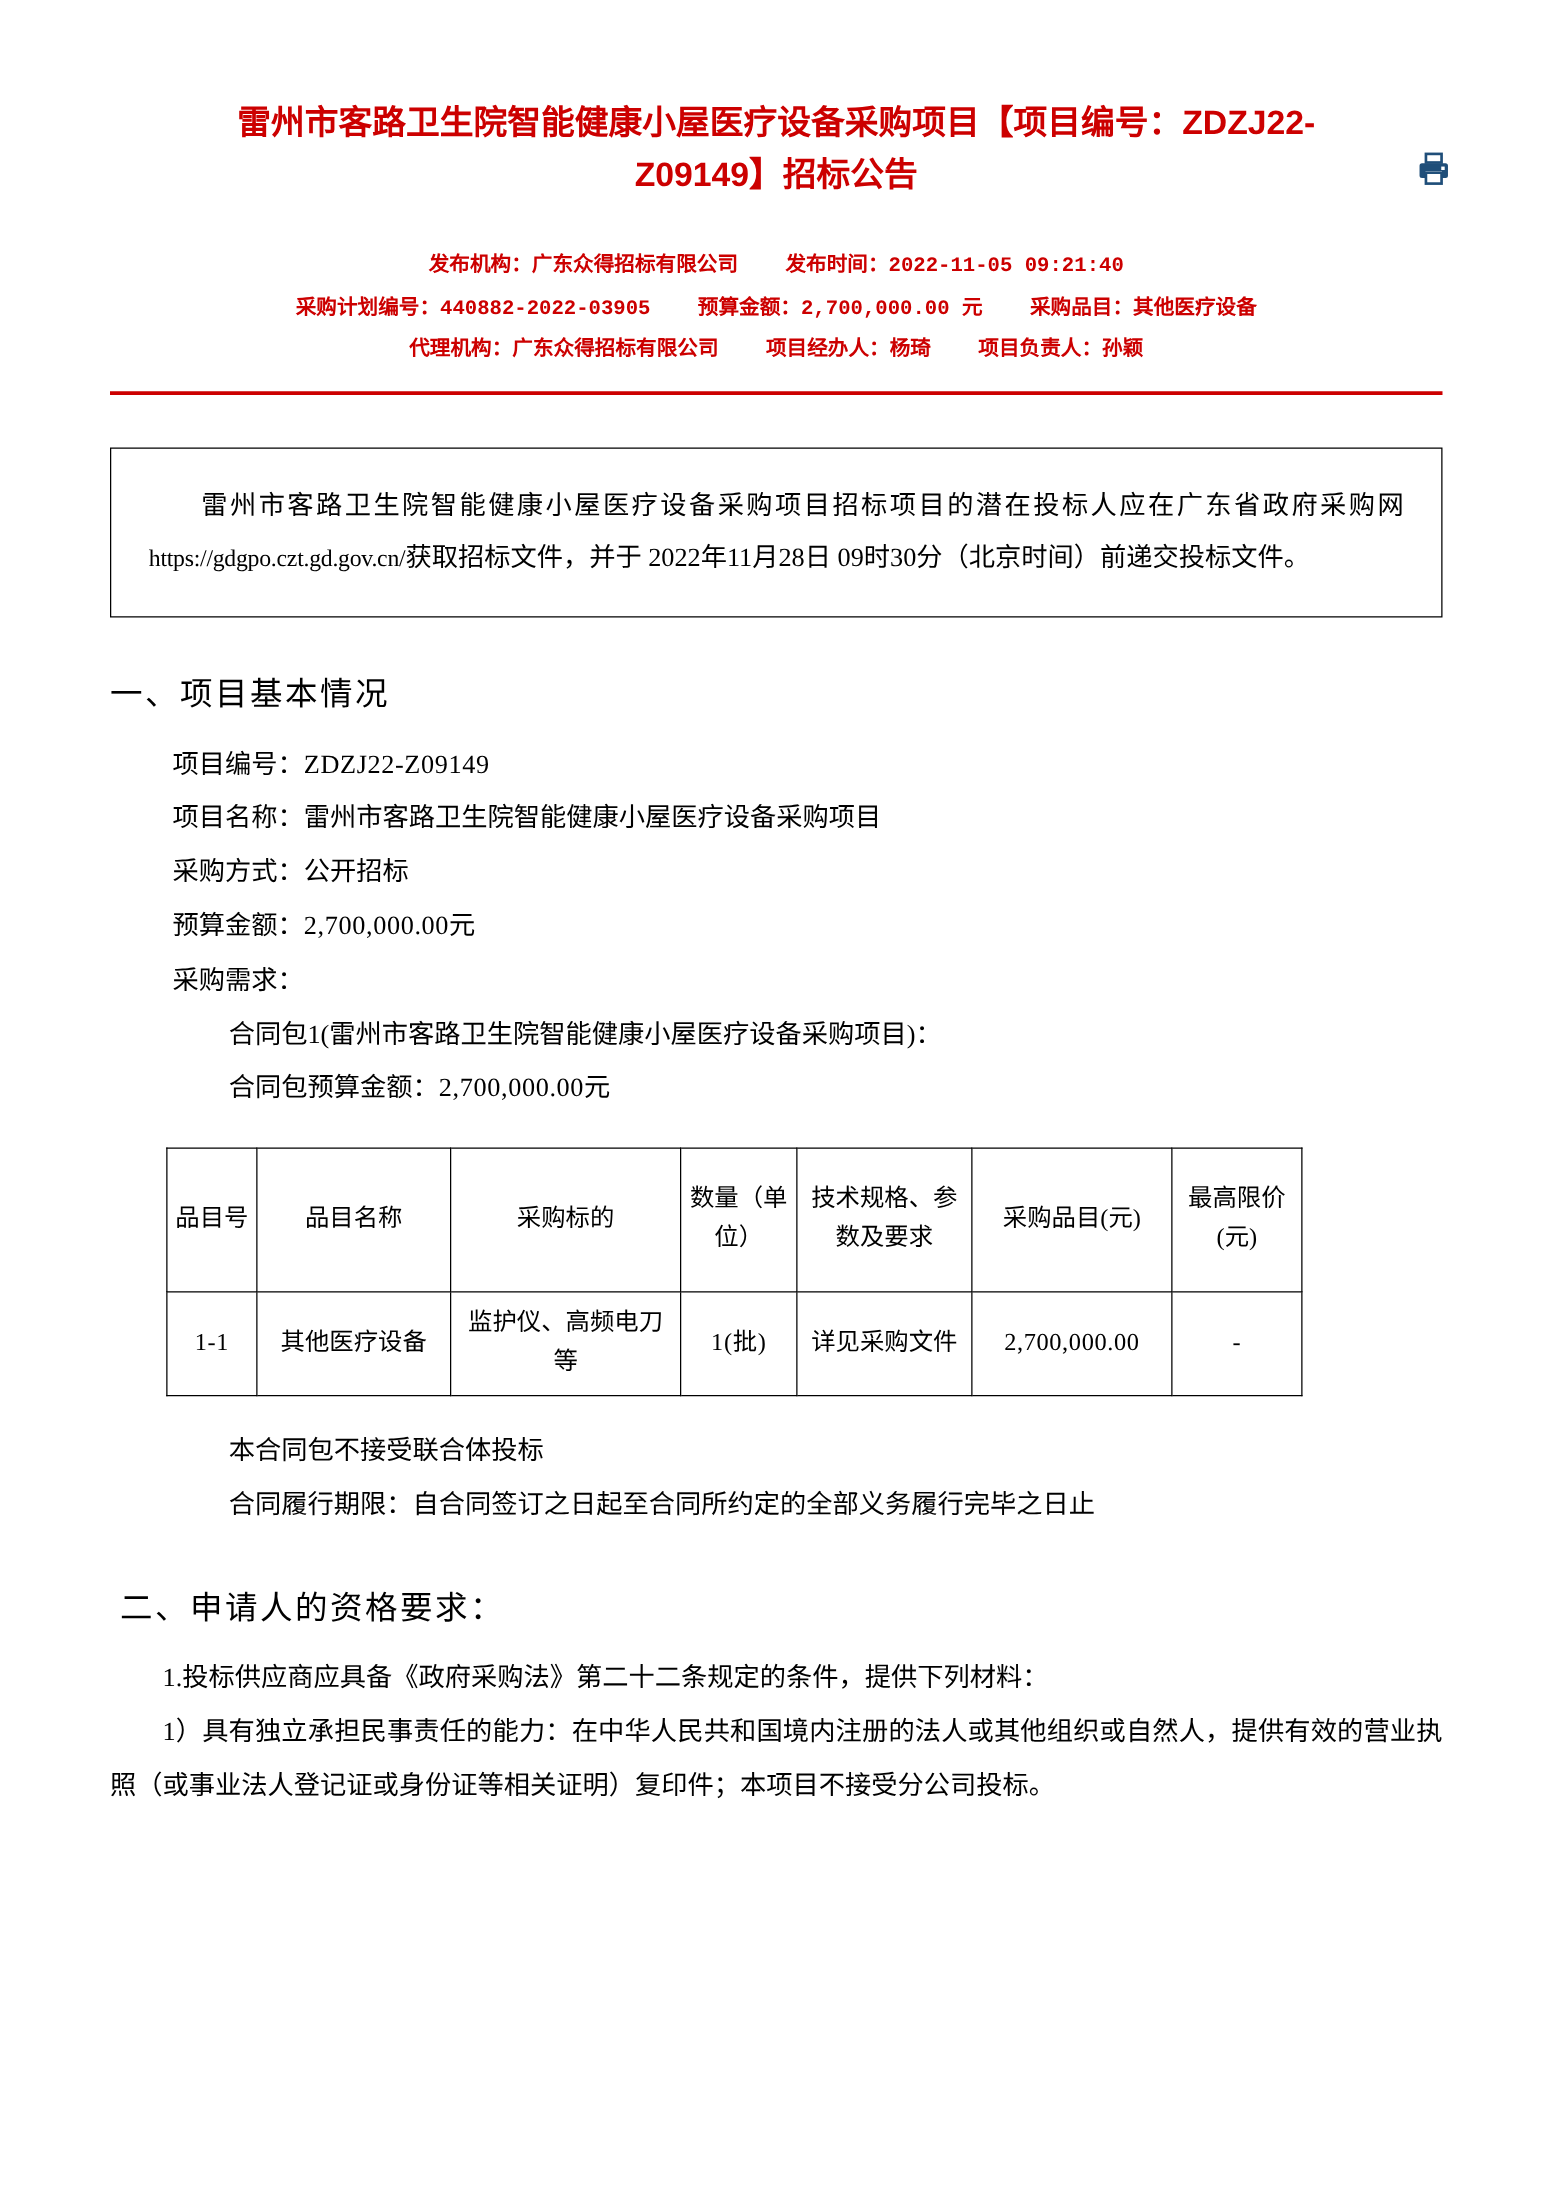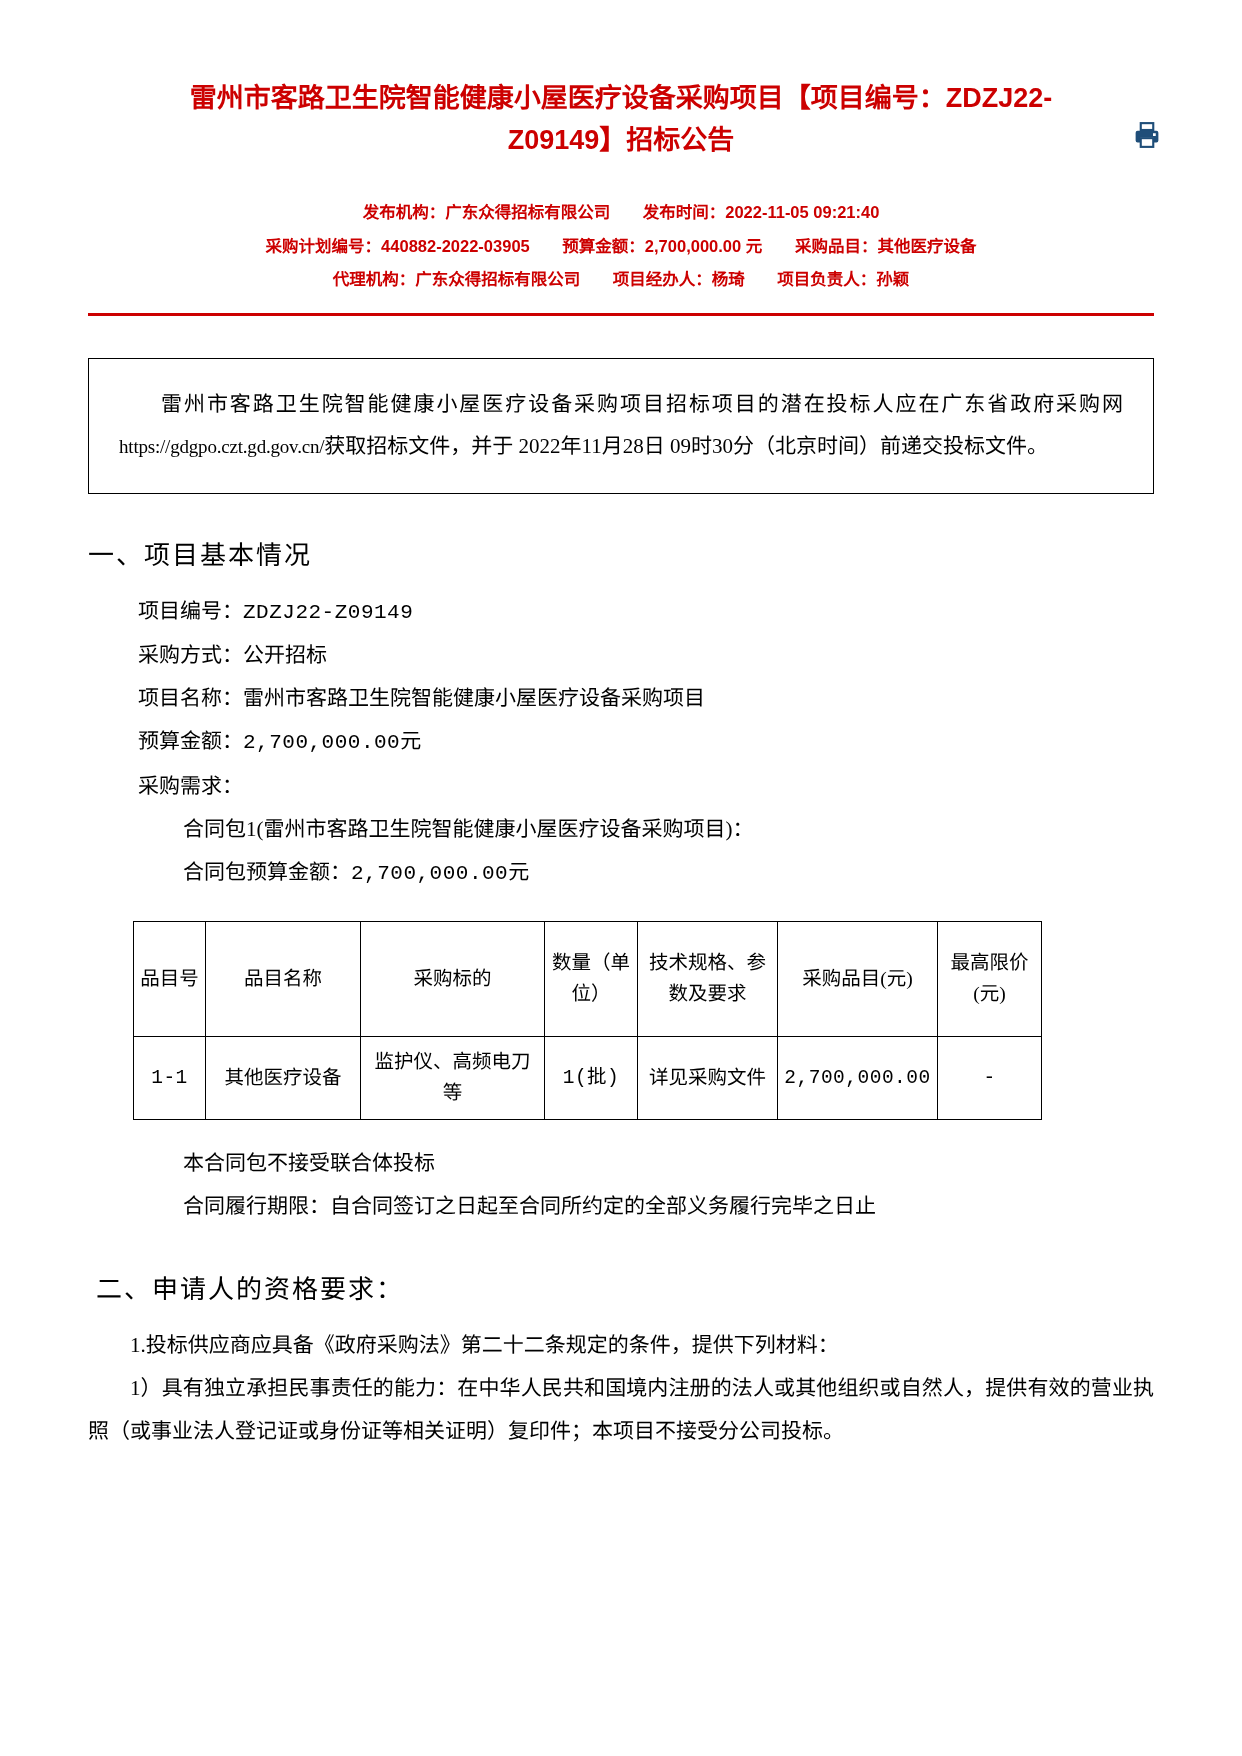--- a/index.html
+++ b/index.html
@@ -52,21 +52,21 @@
     top: 42px;
     width: 30px;
     height: 30px;
     cursor: pointer;
   }
 
   .meta-block {
     margin-top: 34px;
     text-align: center;
     color: #cc0000;
-    font-family: Liberation Sans, sans-serif;
+    font-family: Liberation Mono, monospace;
     font-size: 16.5px;
     line-height: 2.05;
     font-weight: 600;
   }
   .meta-line { display: block; white-space: nowrap; }
   .meta-item { display: inline-block; margin: 0 14px; }
 
   .red-rule {
     margin: 16px 88px 0 88px;
     border-top: 3px solid #cc0000;
@@ -116,21 +116,21 @@
     font-size: 21px;
     line-height: 2.05;
     margin: 0;
     text-align: justify;
   }
   .indent1 { margin-left: 50px; }
   .indent2 { margin-left: 95px; }
   .hang { text-indent: 2em; }
 
   .num {
-    font-family: Liberation Mono, monospace;
+    font-family: Liberation Serif, serif;
     letter-spacing: 0.5px;
   }
 
   
   table.goods {
     border-collapse: collapse;
     margin: 26px 0 0 45px;
     width: 880px;
     table-layout: fixed;
   }
@@ -199,23 +199,23 @@
   <div class="body-wrap">
 
     <div class="overview-box">
       <p class="overview-text"><span>雷州市客路卫生院智能健康小屋医疗设备采购项目招标项目的潜在投标人应在广东省政府采购网</span><span class="mono">https://gdgpo.czt.gd.gov.cn/</span><span>获取招标文件，并于 2022年11月28日 09时30分（北京时间）前递交投标文件。</span></p>
     </div>
 
     <h2 class="section">一、项目基本情况</h2>
 
     <p class="para indent1"><span>项目编号：</span><span class="num">ZDZJ22-Z09149</span></p>
 
+    <p class="para indent1"><span>项目名称：</span><span>雷州市客路卫生院智能健康小屋医疗设备采购项目</span></p>
+
     <p class="para indent1"><span>采购方式：</span><span>公开招标</span></p>
-
-    <p class="para indent1"><span>项目名称：</span><span>雷州市客路卫生院智能健康小屋医疗设备采购项目</span></p>
 
     <p class="para indent1"><span>预算金额：</span><span class="num">2,700,000.00元</span></p>
 
     <p class="para indent1">采购需求：</p>
 
     <p class="para indent2">合同包1(雷州市客路卫生院智能健康小屋医疗设备采购项目)：</p>
 
     <p class="para indent2"><span>合同包预算金额：</span><span class="num">2,700,000.00元</span></p>
 
     <table class="goods">

